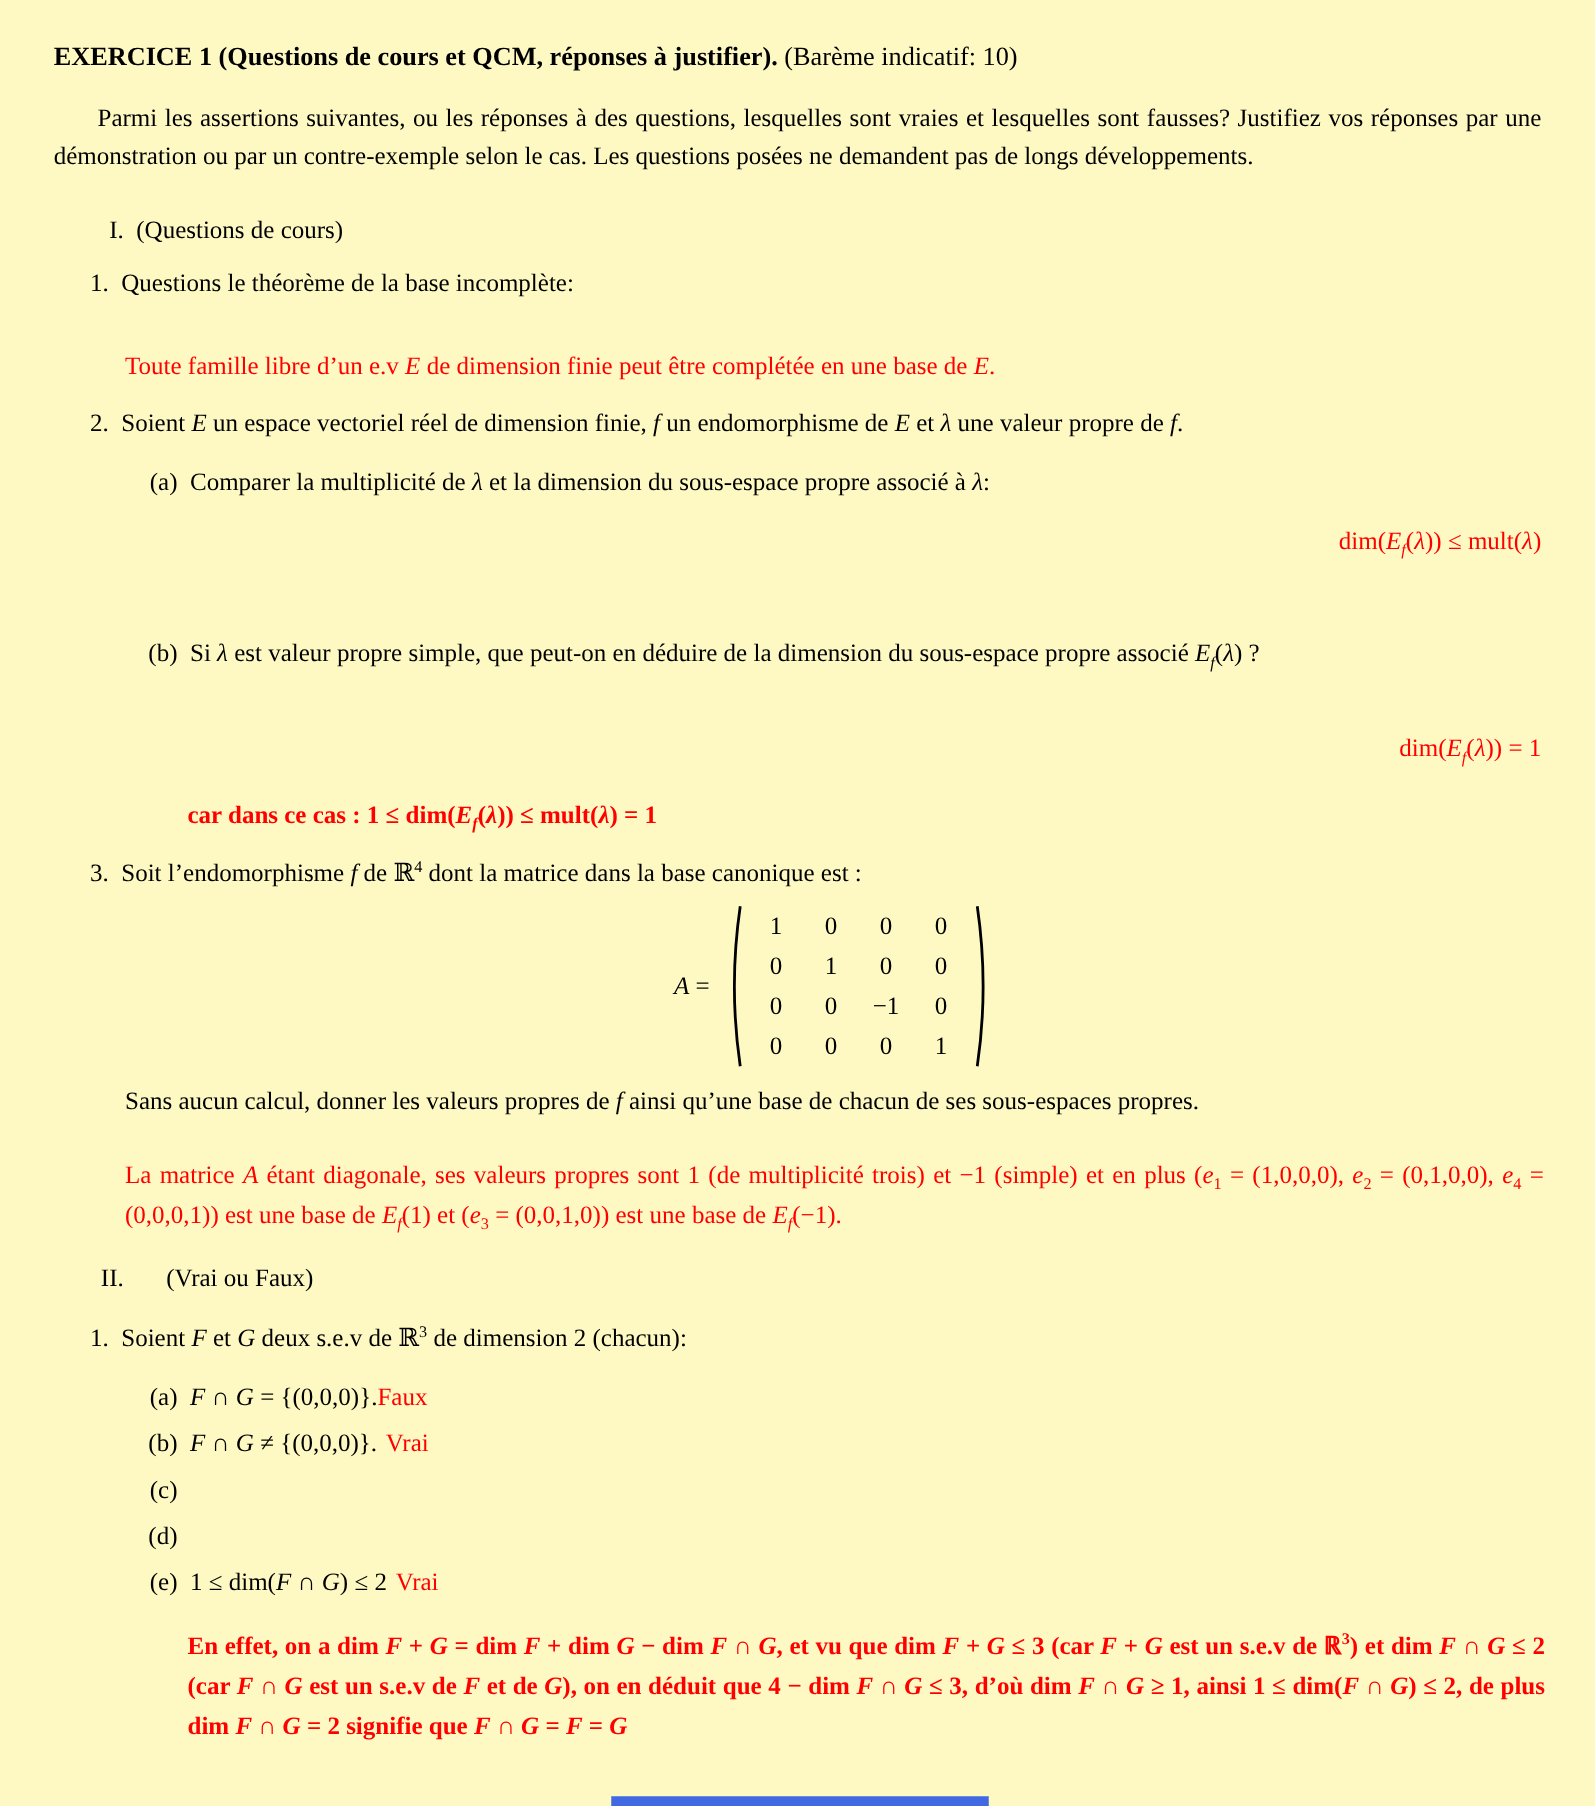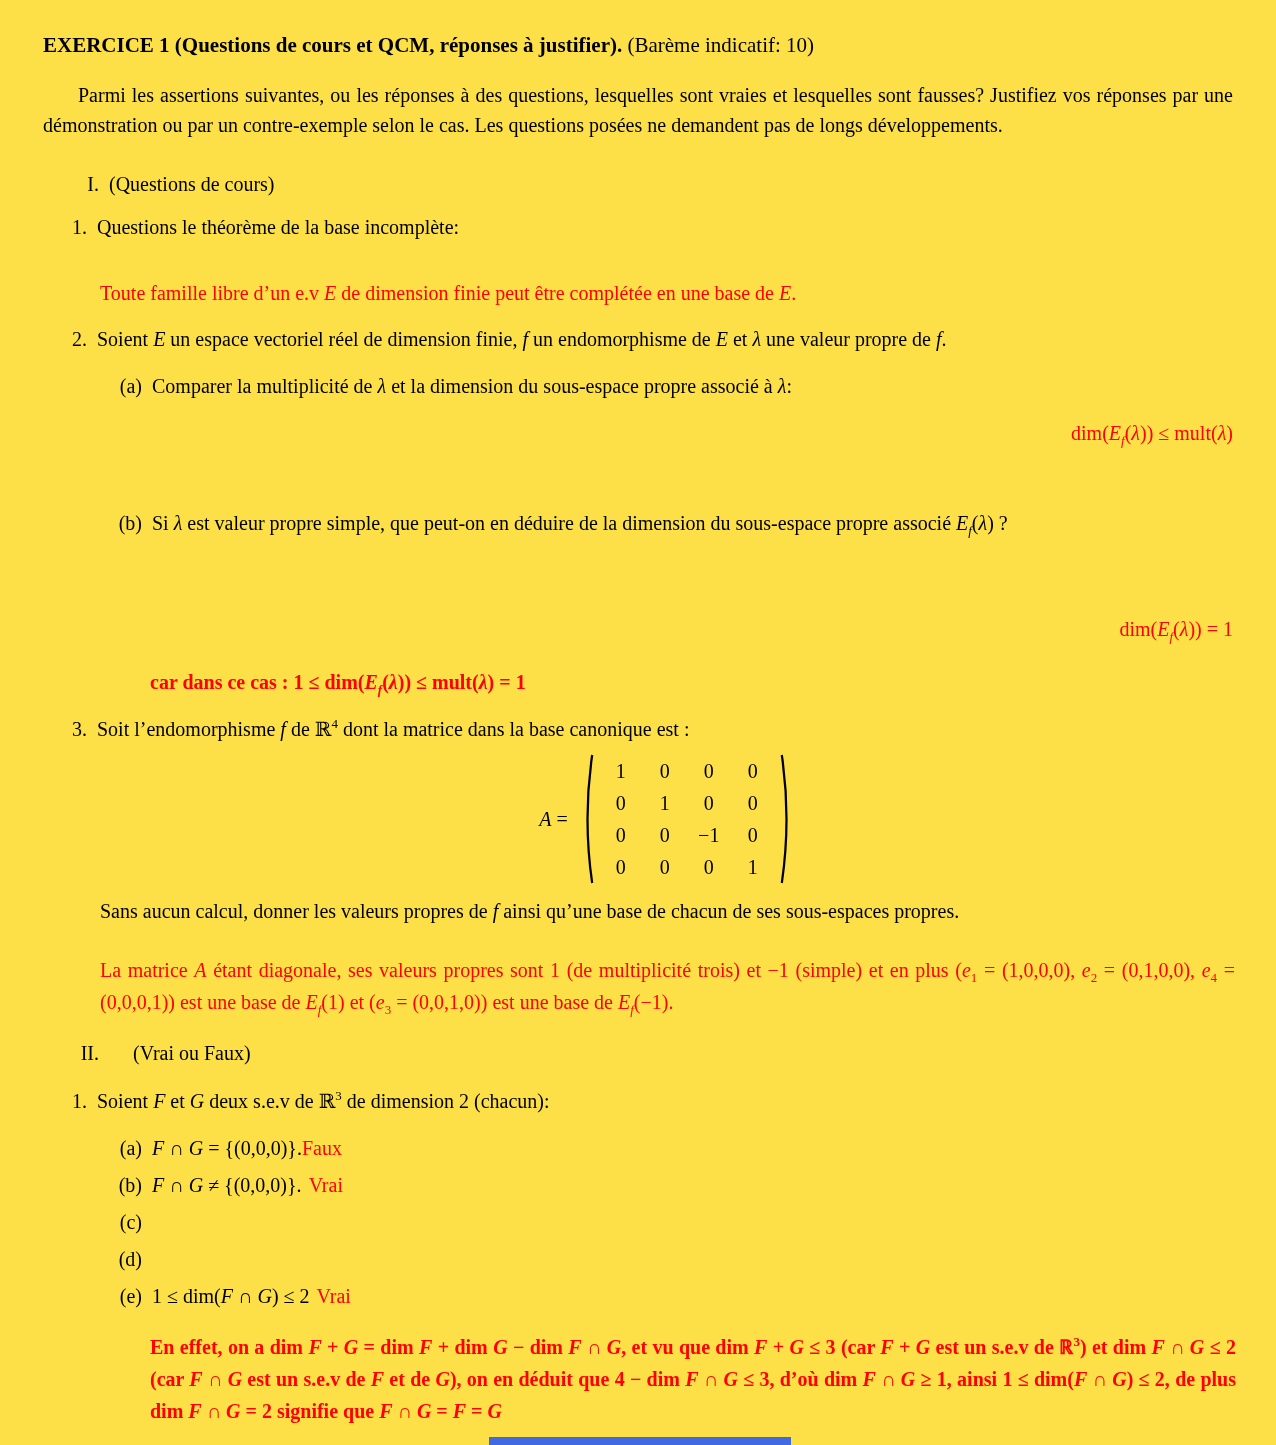--- a/index.html
+++ b/index.html
@@ -1,19 +1,19 @@
 <!DOCTYPE html>
 <html><head>
 <meta charset="utf-8">
 <style>
   html,body{margin:0;padding:0;background:#ffffff;}
   .page{
     position:relative;
     width:1276px;height:1445px;
-    background:#fde047;color:#000;
+    background:#fef9c3;color:#000;
     font-family:"Liberation Serif","DejaVu Serif",serif;
     font-size:20px;line-height:30px;
     overflow:hidden;
   }
   i{font-style:italic;}
   sub{font-size:13px;line-height:0;}
   sup{font-size:13px;line-height:0;}
   .red{color:#ff0000;}
   .title{margin:30px 43px 0 43px;font-size:21px;}
   .title .bold{font-weight:bold;}
@@ -70,21 +70,21 @@
   <div class="li lvl2" style="margin-top:17px;">
     <span class="mk">(a)</span>
     <span class="tx">Comparer la multiplicité de <i>λ</i> et la dimension du sous-espace propre associé à <i>λ</i>:</span>
   </div>
   <p class="red formula" style="color: rgb(255, 0, 0);">dim(<i>E</i><sub><i>f</i></sub>(<i>λ</i>)) ≤ mult(<i>λ</i>)</p>
 
   <div class="li lvl2" style="margin-top:60px;">
     <span class="mk">(b)</span>
     <span class="tx">Si <i>λ</i> est valeur propre simple, que peut-on en déduire de la dimension du sous-espace propre associé <i>E</i><sub><i>f</i></sub>(<i>λ</i>) ?</span>
   </div>
-  <p class="red formula" style="margin-top: 76px; color: rgb(255, 0, 0);">dim(<i>E</i><sub><i>f</i></sub>(<i>λ</i>)) = 1</p>
+  <p class="red formula" style="margin-top: 46px; color: rgb(255, 0, 0);">dim(<i>E</i><sub><i>f</i></sub>(<i>λ</i>)) = 1</p>
   <p class="red note-line" style="color: rgb(255, 0, 0);">car dans ce cas : 1 ≤ dim(<i>E</i><sub><i>f</i></sub>(<i>λ</i>)) ≤ mult(<i>λ</i>) = 1</p>
 
   <div class="li lvl1" style="margin-top:17px;">
     <span class="mk">3.</span>
     <span class="tx">Soit l’endomorphisme <i>f</i> de ℝ<sup>4</sup> dont la matrice dans la base canonique est :</span>
   </div>
 
   <div class="matrixwrap">
     <span class="mlabel"><i>A</i> =</span>
     <div class="mat">

